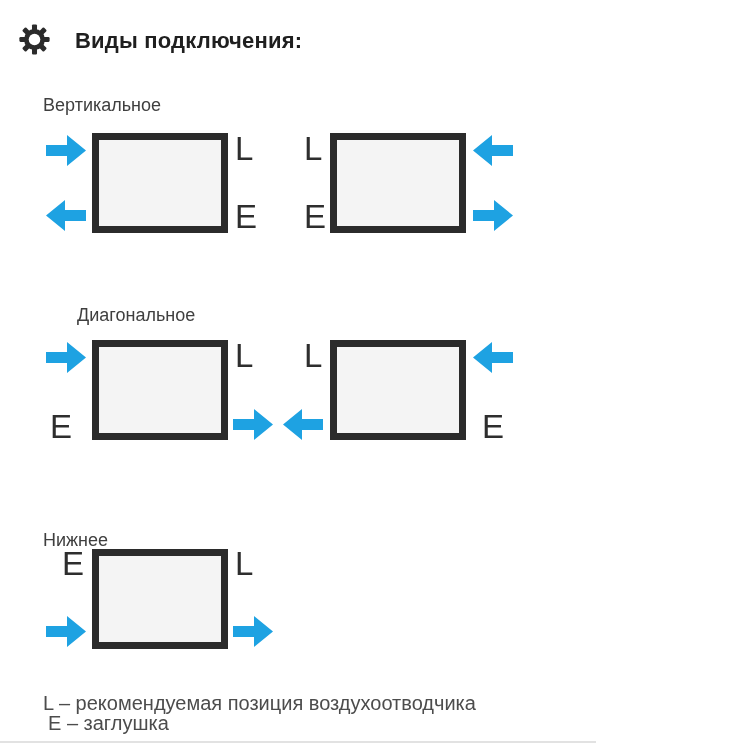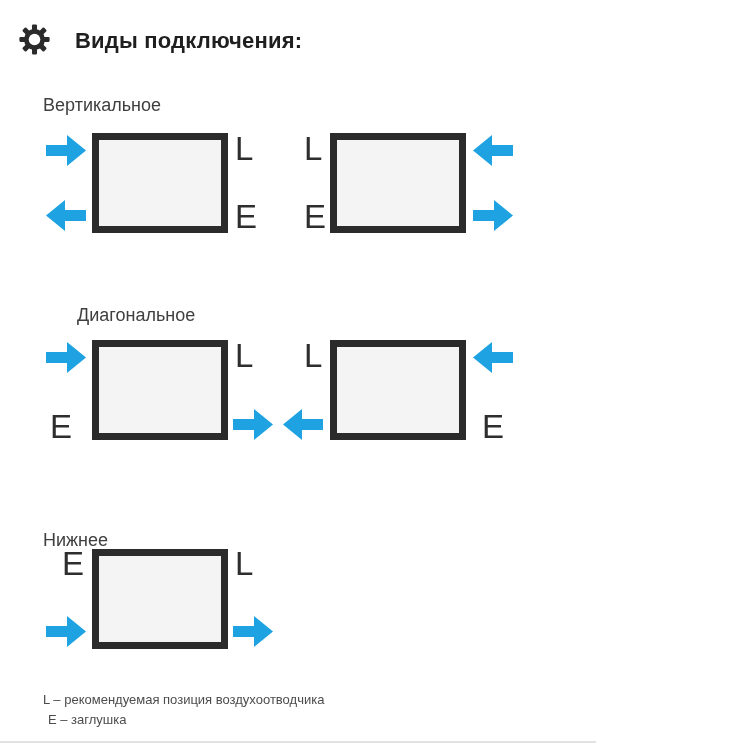--- a/index.html
+++ b/index.html
@@ -47,21 +47,21 @@
     display: block;
   }
   .port {
     position: absolute;
     font-size: 33px;
     line-height: 1;
     color: var(--label-text, #2e2e2e);
   }
   .legend-line {
     position: absolute;
-    font-size: 13px;
+    font-size: 20px;
     color: var(--legend-text, #4c4c4c);
     white-space: nowrap;
   }
   .divider {
     position: absolute;
     left: 0; top: 741px;
     width: 750px; height: 2px;
     background: var(--divider, #e2e2e2);
   }
 </style>

